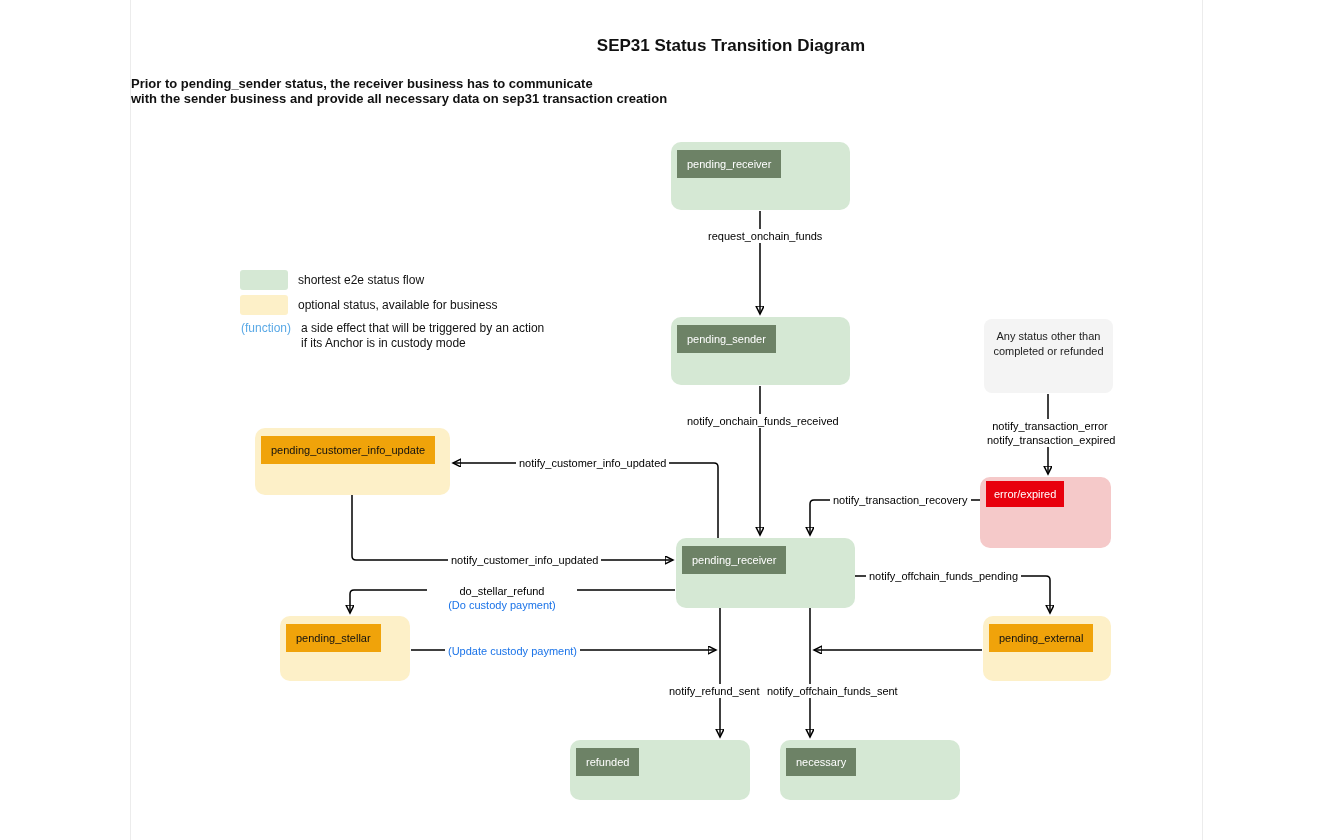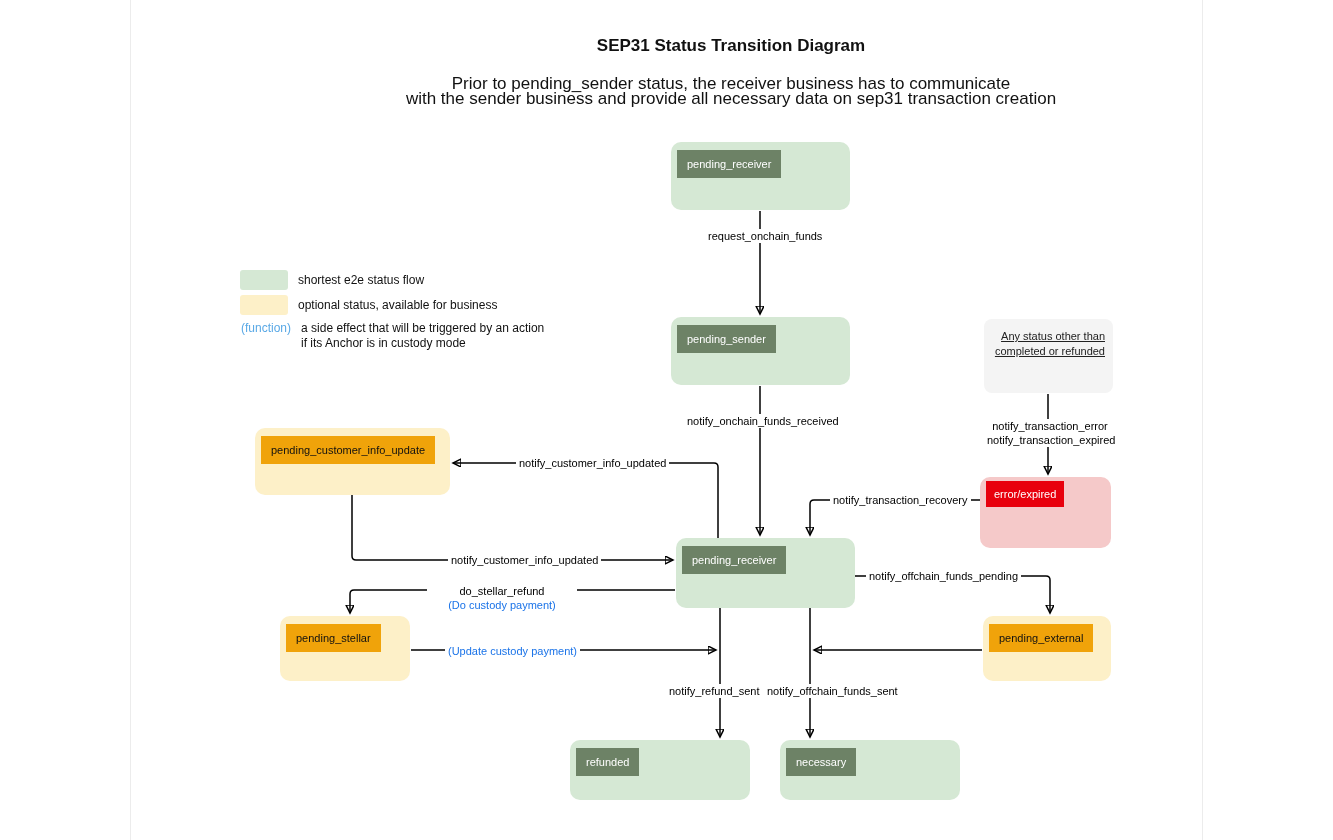--- a/index.html
+++ b/index.html
@@ -4,37 +4,37 @@
 <style>
   * { box-sizing: border-box; margin: 0; padding: 0; }
   html, body { background: #ffffff; }
   body { font-family: "Liberation Sans", sans-serif; }
 
   .canvas { position: relative; width: 1333px; height: 840px; background: #ffffff; overflow: hidden; }
   .page-edge { position: absolute; top: 0; bottom: 0; width: 1px; background: #ececec; }
 
   .title { position: absolute; left: 131px; top: 36px; width: 1200px; text-align: center;
            font-size: 17px; font-weight: bold; color: #111; }
-  .subtitle { position: absolute; left: 131px; top: 76px; width: 1200px; text-align: center;
-              font-size: 17px; font-weight: normal; color: #111; line-height: 15px; }
+  .subtitle { position: absolute; left: 131px; top: 76px; width: 1200px; text-align: left;
+              font-size: 13px; font-weight: bold; color: #111; line-height: 15px; }
 
   .node { position: absolute; border-radius: 10px; }
   .node.green  { background: var(--green-node, #d5e8d4); }
   .node.yellow { background: var(--yellow-node, #fdf0c8); }
   .node.red    { background: var(--red-node, #f5c9c9); }
   .node.gray   { background: var(--gray-node, #f4f4f4); border-radius: 8px; }
 
   .tag { position: absolute; left: 6px; top: 8px; font-size: 11px; padding: 8px 10px;
          border-radius: 0; white-space: nowrap; }
   .tag.dark-green { background: var(--green-tag, #6d8266); color: #fff; }
   .tag.orange     { background: var(--orange-tag, #f0a30a); color: #111; }
   .node.red .tag  { top: 4px; padding: 7px 8px; }
   .tag.redtag     { background: var(--red-tag, #e8000d); color: #fff; }
 
-  .gray-text { padding: 10px 8px 0; text-align: right; font-size: 11px; color: #222; line-height: 15px; text-decoration: underline; }
+  .gray-text { padding: 10px 8px 0; text-align: center; font-size: 11px; color: #222; line-height: 15px; }
 
   svg.edges { position: absolute; left: 0; top: 0; pointer-events: none; }
   svg.edges path { stroke: var(--edge-stroke, #000); stroke-width: 1.5; fill: none; }
 
   .edge-label { position: absolute; font-size: 11px; color: #000; background: #fff;
                 padding: 0 3px; white-space: nowrap; line-height: 14px; }
   .edge-label.blue { color: var(--blue-action, #1a73e8); }
   .edge-label.center { text-align: center; }
   .edge-label .stack { display: block; }
 

